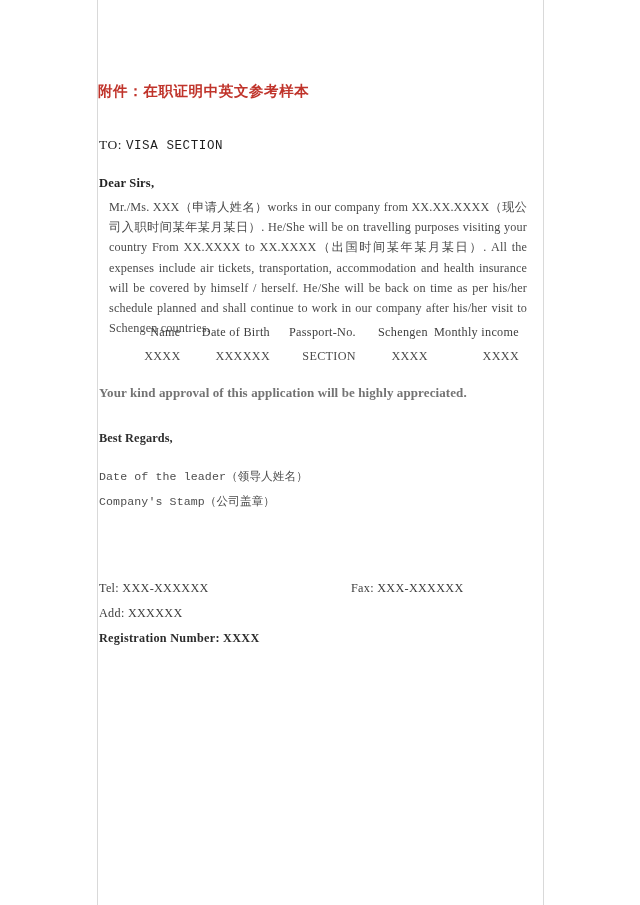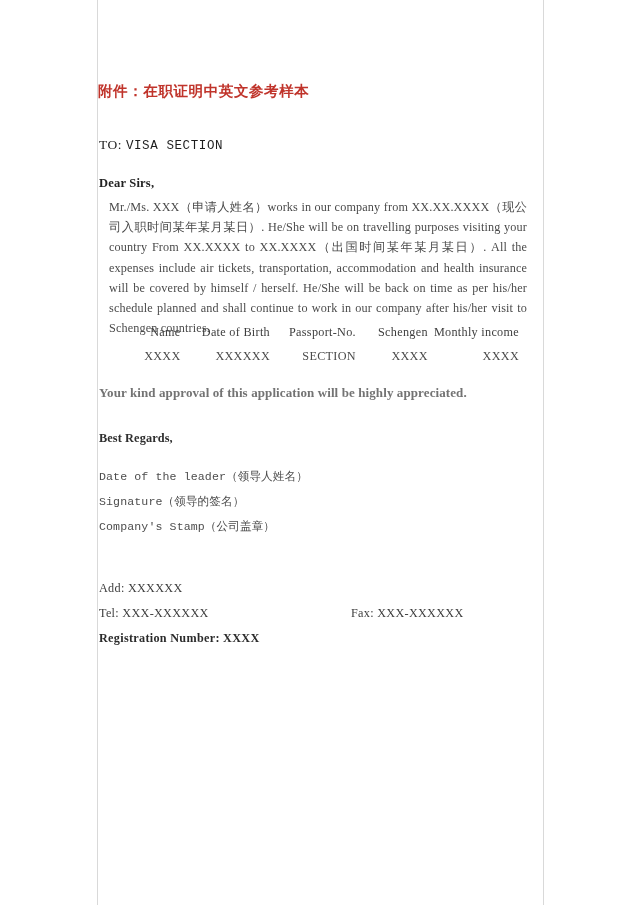--- a/index.html
+++ b/index.html
@@ -214,31 +214,30 @@
         </tr>
       </tbody>
     </table>
 
     <div class="approval">Your kind approval of this application will be highly appreciated.</div>
 
     <div class="regards">Best Regards,</div>
 
     <div class="sig-block">
       <div class="sig-line">Date of the leader（领导人姓名）</div>
-      <div class="sig-line">Signature（领导的签名）</div>
       <div class="sig-line">Company's Stamp（公司盖章）</div>
     </div>
 
     <div class="contact-block">
-      <div class="contact-row">
-        <span class="lbl-tel">Add: XXXXXX</span>
-      </div>
       <div class="contact-row">
         <span class="lbl-tel">Tel: XXX-XXXXXX</span>
         <span class="lbl-fax">Fax: XXX-XXXXXX</span>
+      </div>
+      <div class="contact-row">
+        <span class="lbl-tel">Add: XXXXXX</span>
       </div>
       <div class="contact-row bold">
         <span class="lbl-tel">Registration Number: XXXX</span>
       </div>
     </div>
 
   </div>
 </div>
 
 </body></html>

